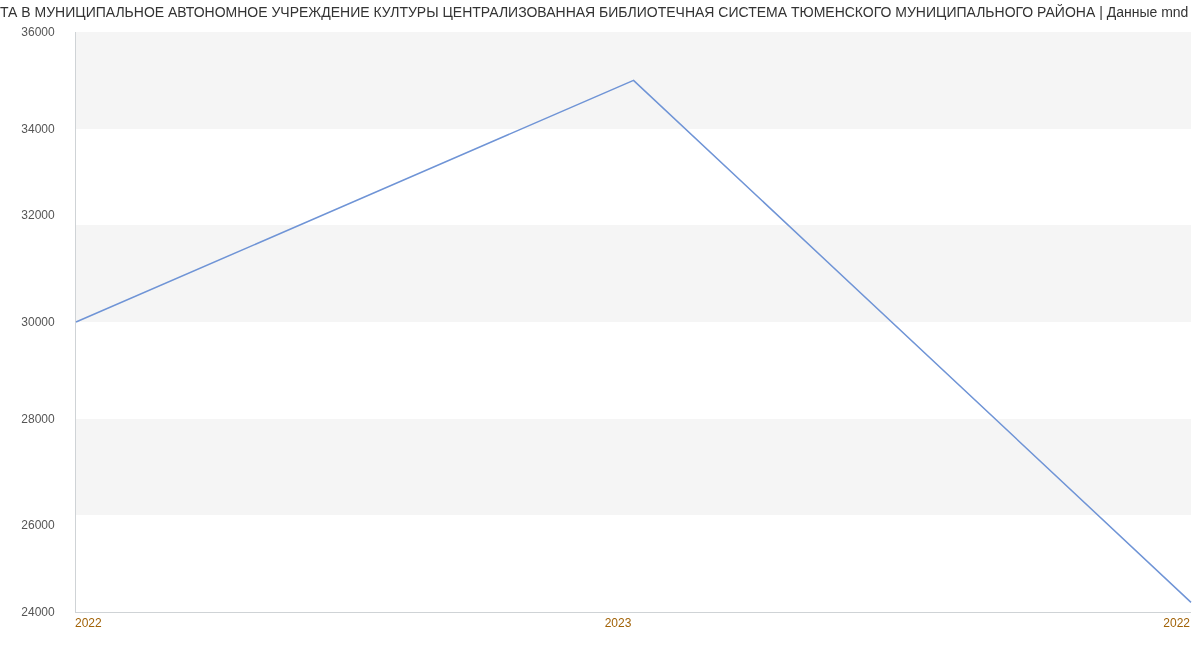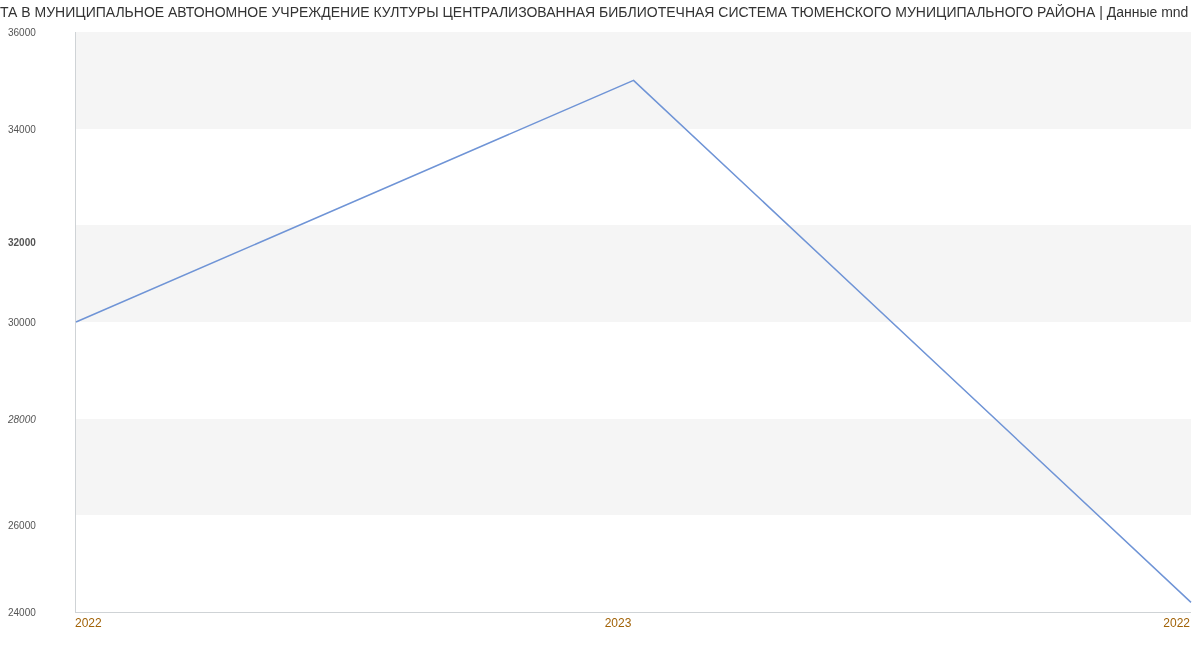--- a/index.html
+++ b/index.html
@@ -38,22 +38,22 @@
   .band {
     position: absolute;
     left: 0;
     width: 100%;
     background: #f5f5f5;
   }
   .ytick {
     position: absolute;
     right: 1132px;
     width: 60px;
-    text-align: left;
-    font-size: 10px;
+    text-align: center;
+    font-size: 12px;
     color: #555;
     transform: translateY(-50%);
   }
   .xtick {
     position: absolute;
     top: 616px;
     font-size: 12px;
     color: #a16207;
     transform: translateX(-50%);
   }
@@ -81,21 +81,21 @@
   <div class="plot">
       <div class="band" style="top: 386.667px; height: 96.6667px;"></div>
       <div class="band" style="top: 193.333px; height: 96.6667px;"></div>
       <div class="band" style="top: 0px; height: 96.6667px;"></div>
     <svg class="line" viewBox="0 0 1115 580" preserveAspectRatio="none">
       <path id="series-path" d="M0.00 290.00 L557.50 48.33 L1115.00 570.33 "></path>
     </svg>
   </div>
 <div class="ytick" style="top: 612px;">24000</div>
     <div class="ytick" style="top: 525px;">26000</div>
-    <div class="ytick" style="top: 418.667px; font-style: italic;">28000</div>
+    <div class="ytick" style="top: 418.667px;">28000</div>
     <div class="ytick" style="top: 322px;">30000</div>
-    <div class="ytick" style="top: 242px; font-weight: bold;">32000</div>
+    <div class="ytick" style="top: 215px;">32000</div>
     <div class="ytick" style="top: 128.667px;">34000</div>
     <div class="ytick" style="top: 32px;">36000</div>
     <div class="xtick" style="transform: translateX(0px); left: 75px;">2022</div>
     <div class="xtick" style="left: 618px;">2023</div>
     <div class="xtick" style="transform: translateX(-100%); left: 1190px;">2022</div>
   </div>
 
 </body></html>

